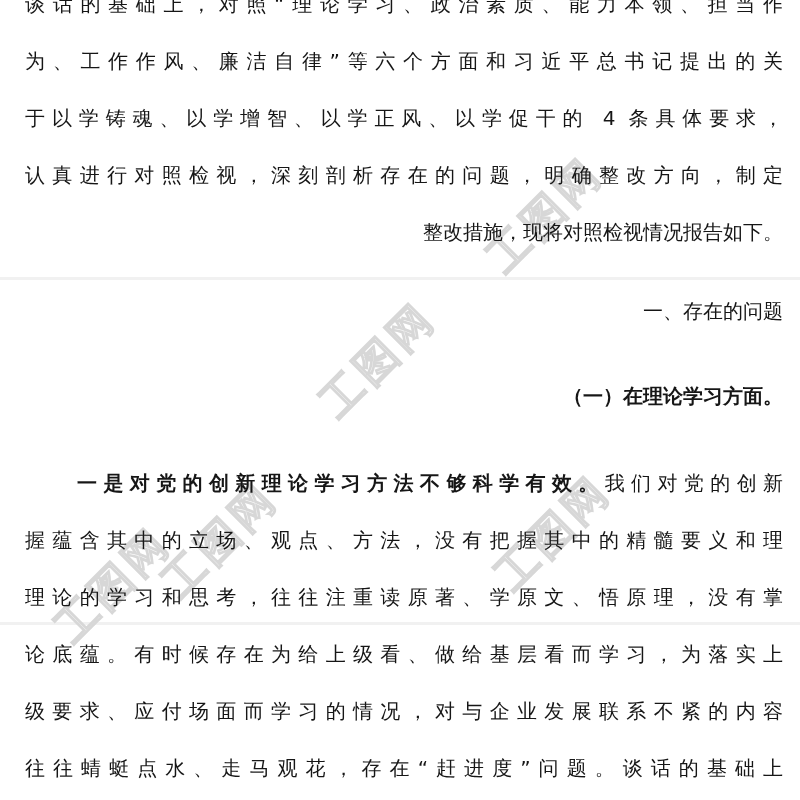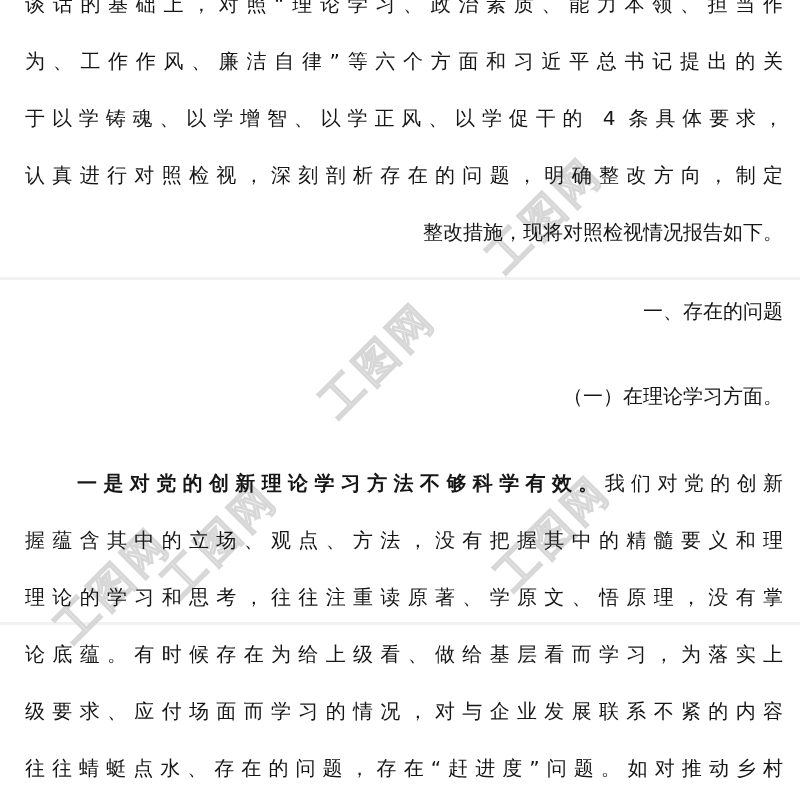--- a/index.html
+++ b/index.html
@@ -43,21 +43,21 @@
     left:25px; top:0;
     width:758px;
     font-size:20px;
     line-height:57px;
     letter-spacing:0;
   }
   .jline { text-align:justify; text-align-last:justify; }
   .lline { text-align:right; }
   .p1 { margin-top:-24px; }
   .h1 { margin-top:22px; text-indent:38px; }
-  .h2 { margin-top:28px; text-indent:38px; }
+  .h2 { margin-top:28px; text-indent:38px;font-weight:bold; }
   .p2 { margin-top:30px; }
   .p2 .first { text-indent:52px; }
   .bold-lead { font-weight:700; }
 </style>
 </head>
 <body>
 
 <div class="page" style="color: rgb(22, 22, 22); background: rgb(255, 255, 255);">
 
   <div class="tile-line one" style="background: rgb(241, 241, 241);"></div>
@@ -84,17 +84,17 @@
     <div class="h2 lline">（一）在理论学习方面。</div>
 
     <div class="p2">
       <div class="jline first">
         <span class="bold-lead">一是对党的创新理论学习方法不够科学有效。</span><span>我们对党的创新</span>
       </div>
       <div class="jline">握蕴含其中的立场、观点、方法，没有把握其中的精髓要义和理</div>
       <div class="jline">理论的学习和思考，往往注重读原著、学原文、悟原理，没有掌</div>
       <div class="jline">论底蕴。有时候存在为给上级看、做给基层看而学习，为落实上</div>
       <div class="jline">级要求、应付场面而学习的情况，对与企业发展联系不紧的内容</div>
-      <div class="jline">往往蜻蜓点水、存在的问题，存在“赶进度”问题。如对推动乡村</div>
+      <div class="jline">往往蜻蜓点水、走马观花，存在“赶进度”问题。谈话的基础上</div>
     </div>
 
   </div>
 </div>
 
 </body></html>

